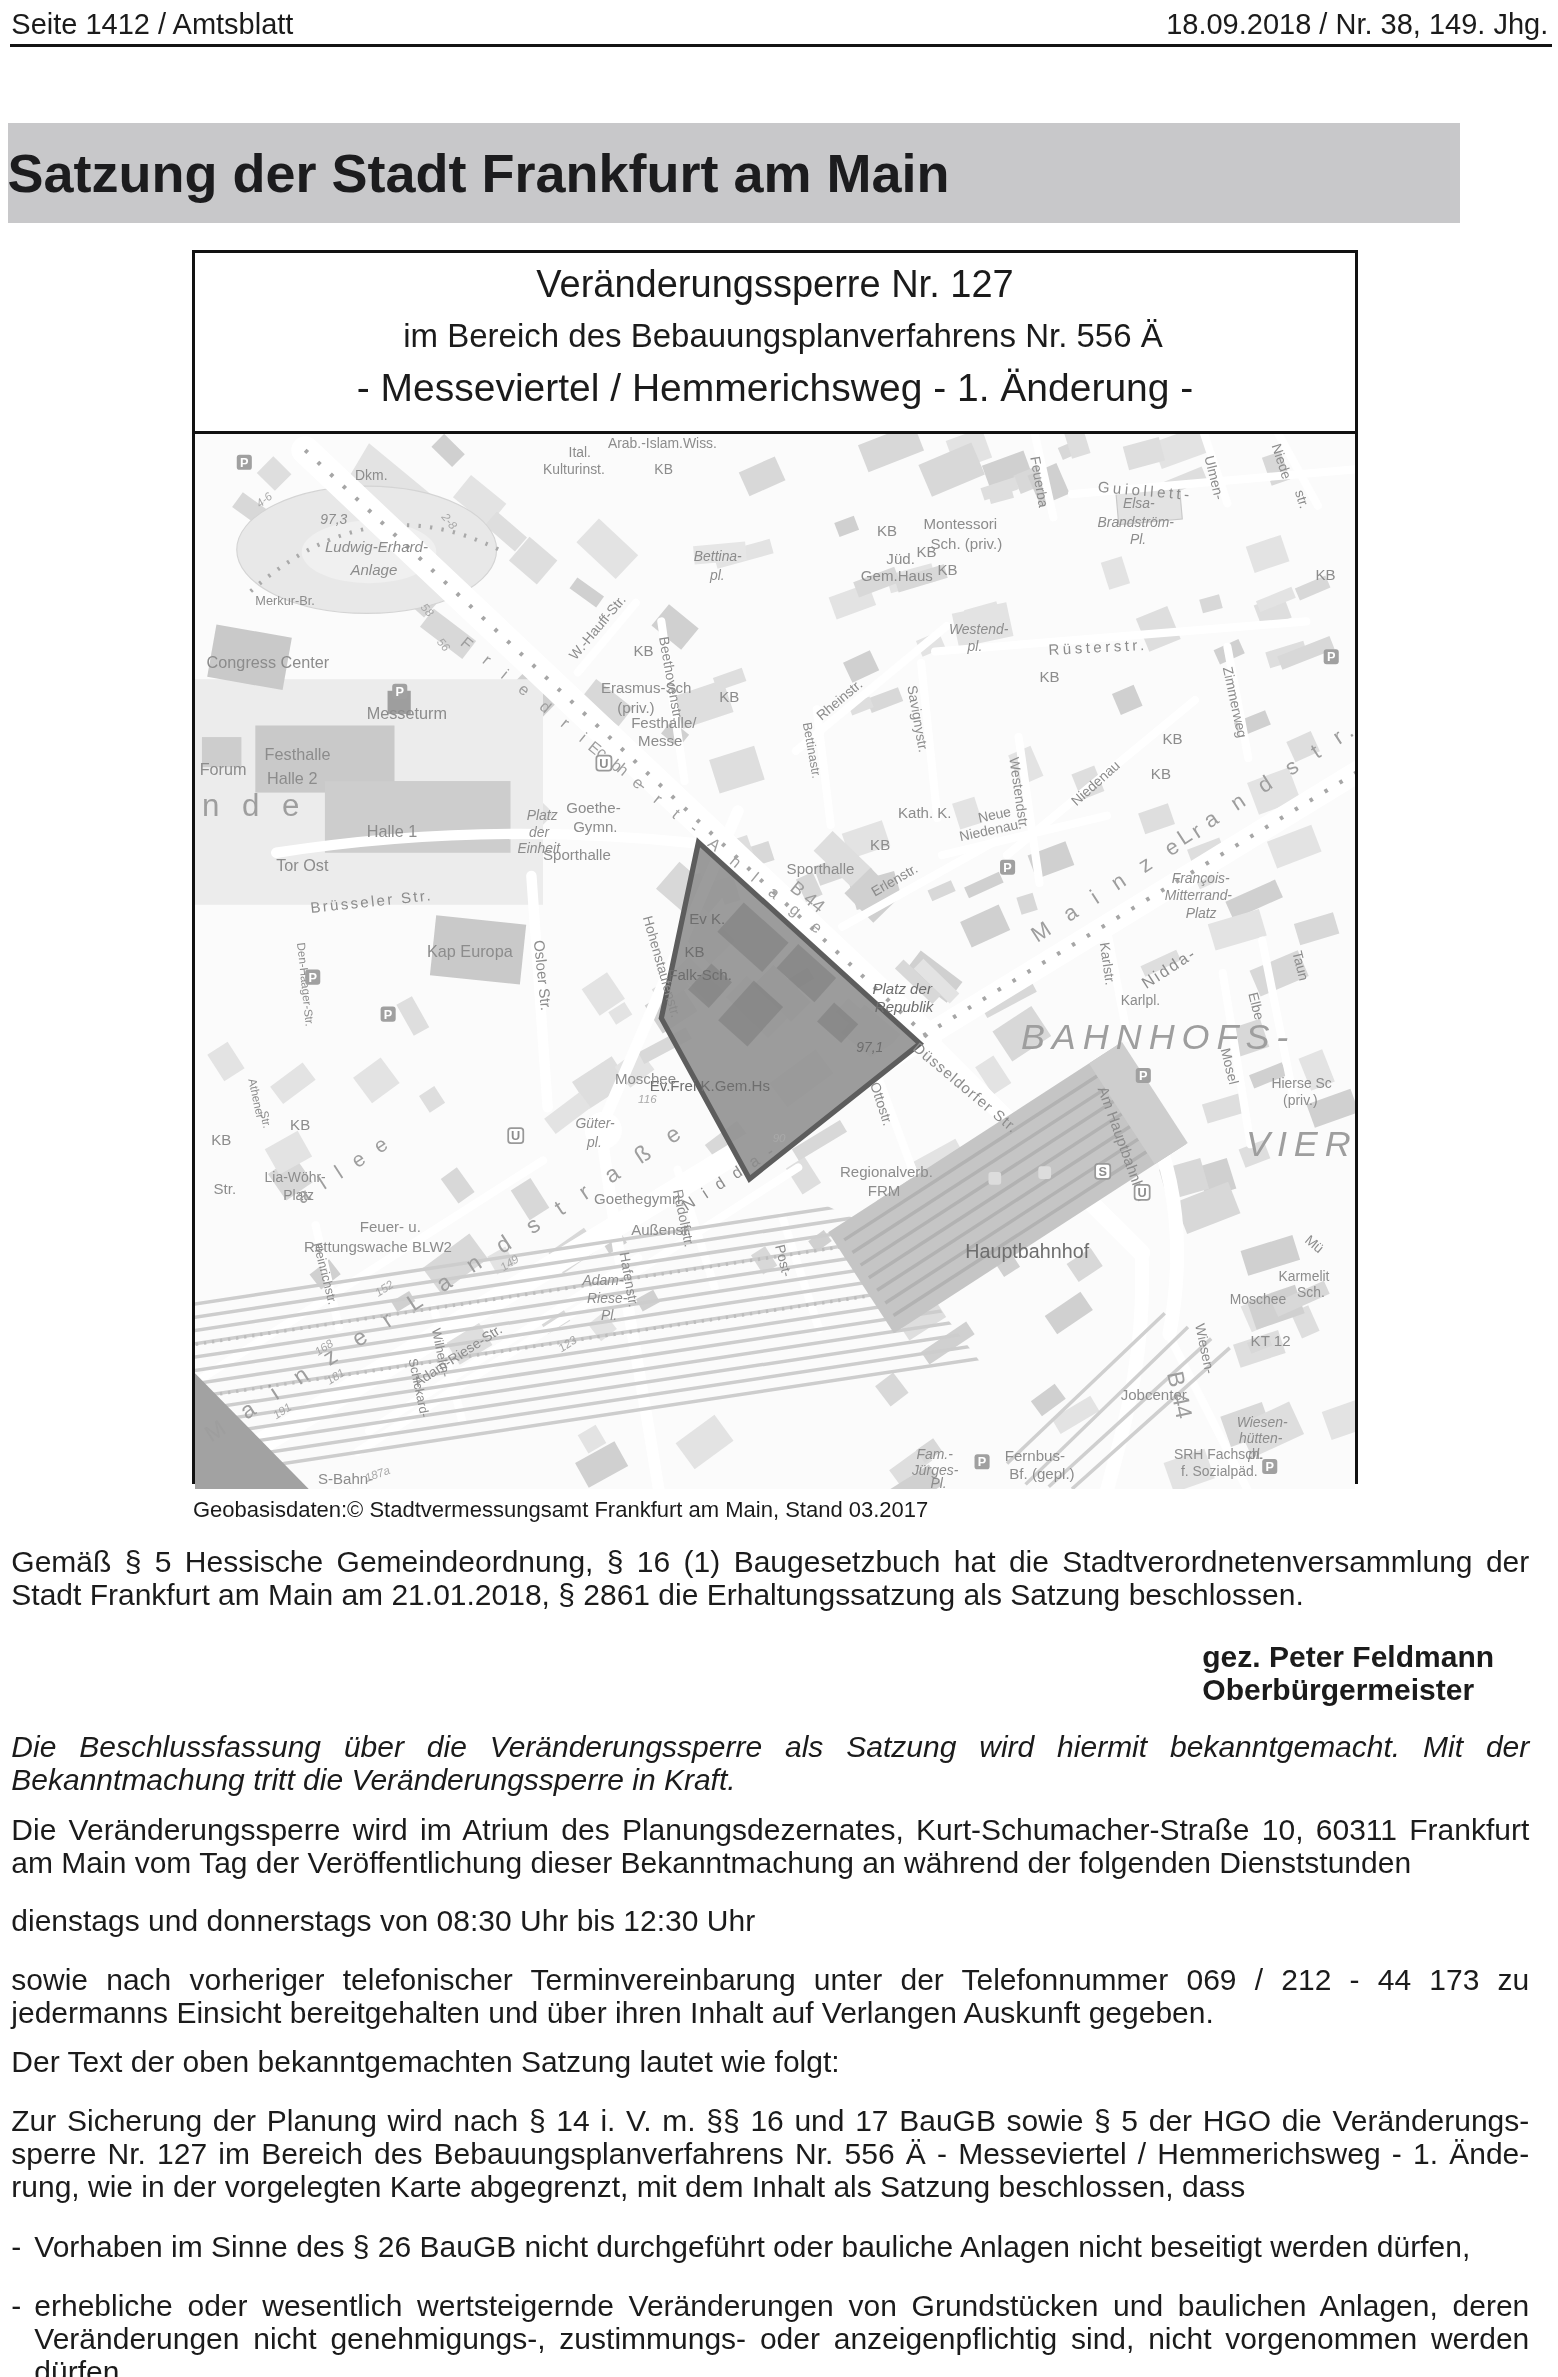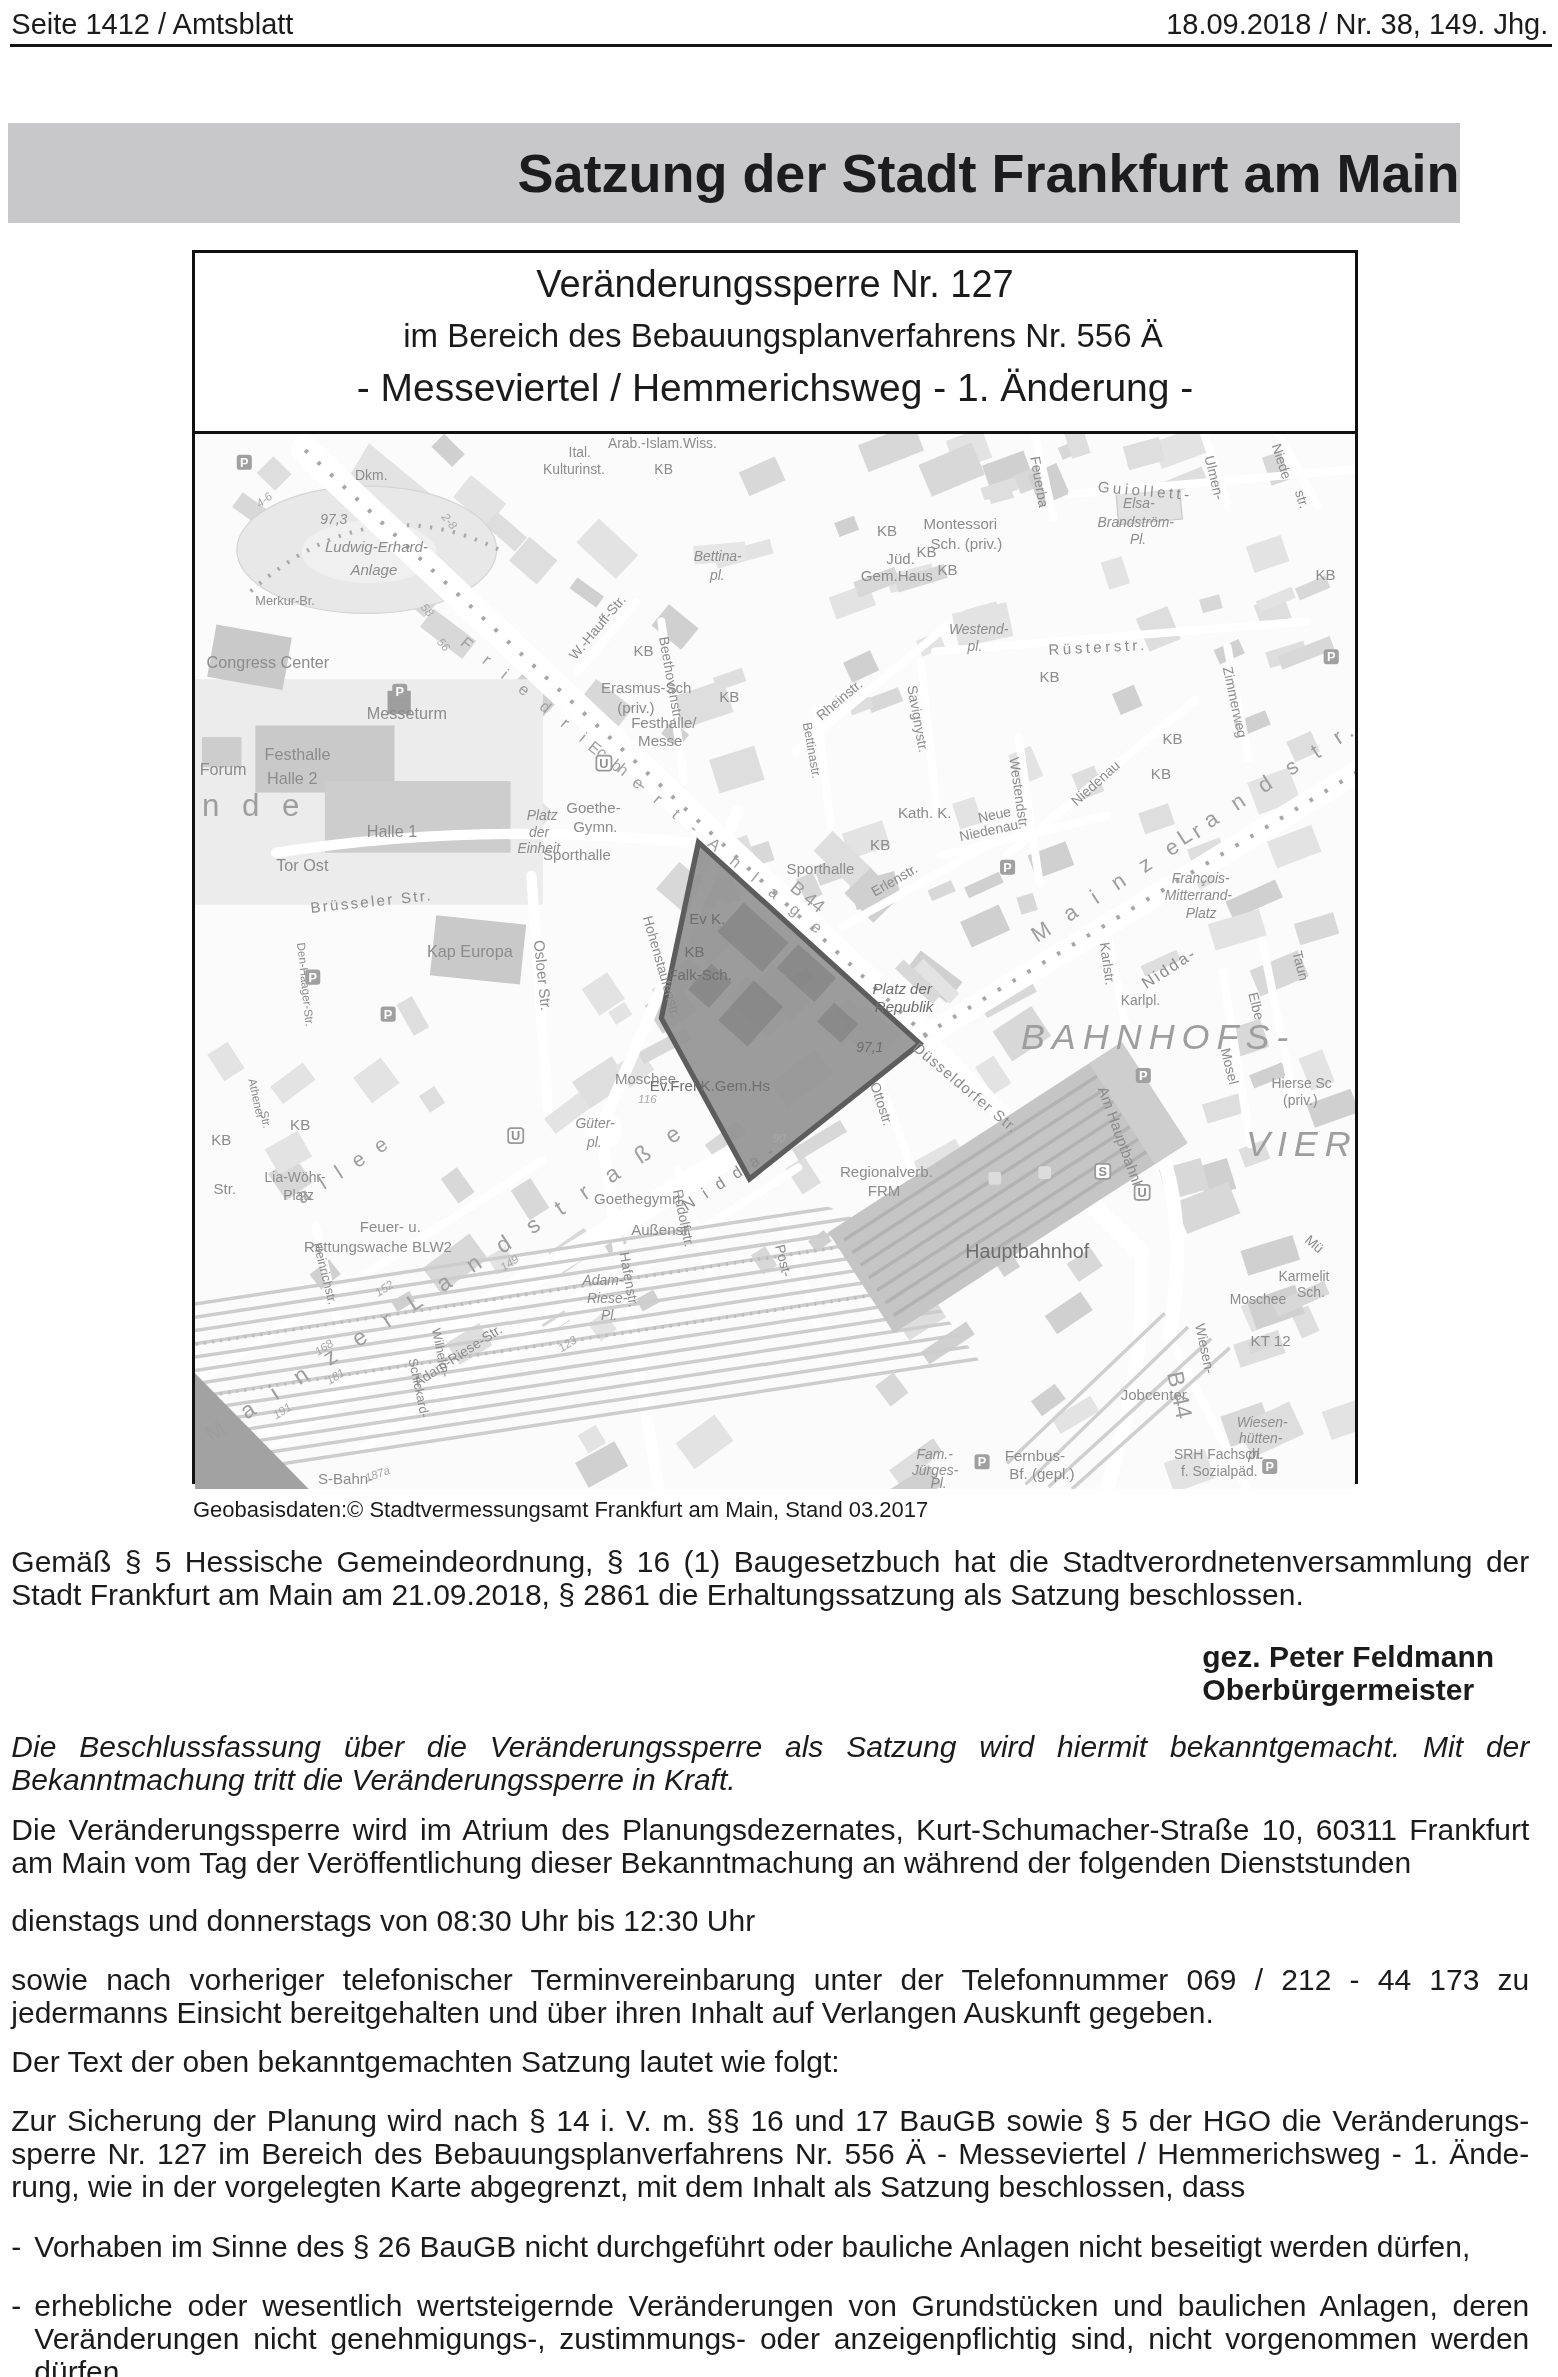--- a/index.html
+++ b/index.html
@@ -5,21 +5,21 @@
 <style>
   html,body{margin:0;padding:0;background:#ffffff;}
   .page{position:relative;width:1558px;height:2377px;background:#ffffff;overflow:hidden;
         font-family:"Liberation Sans",sans-serif;color:#1b1b1b;}
   
   .hdr{position:absolute;left:11.3px;top:7.5px;width:1537px;display:flex;justify-content:space-between;
        font-size:29px;line-height:33px;}
   .hdr-rule{position:absolute;left:9.8px;top:44px;width:1542px;height:3px;background:#141414;}
   
   .banner{position:absolute;left:7.5px;top:123px;width:1452px;height:100px;background:#c8c8ca;
-          display:flex;align-items:center;justify-content:flex-end;}
+          display:flex;align-items:center;justify-content:flex-start;}
   .banner h1{margin:0;font-size:54px;font-weight:bold;color:#1c1c1e;letter-spacing:0px;}
   
   .mapbox{position:absolute;left:192px;top:250px;width:1160px;height:1228px;border:3px solid #111;background:#fff;}
   .mapbox-titles{height:170px;text-align:center;}
   .mt1{font-size:38px;margin-top:8px;line-height:47px;}
   .mt2{font-size:33px;margin-top:6px;line-height:44px;padding-left:16px;}
   .mt3{font-size:39px;margin-top:7.5px;line-height:44px;}
   svg.map{display:block;width:1160px;height:1055px;border-top:3px solid #111;background:#fbfbfb;}
   .caption{position:absolute;left:193px;top:1497px;font-size:22px;line-height:25.6px;text-align:right;}
   
@@ -587,21 +587,21 @@
               <rect x="727" y="633" width="11" height="11" rx="2.5" fill="#dcdcdc"></rect>
             </g>
           </g>
       </g>
     </svg>
   </div>
 
   <div class="caption">Geobasisdaten:© Stadtvermessungsamt Frankfurt am Main, Stand 03.2017</div>
 
   <div class="bodytext">
-    <p class="p1">Gemäß § 5 Hessische Gemeindeordnung, § 16 (1) Baugesetzbuch hat die Stadtverordnetenversammlung der Stadt Frankfurt am Main am 21.09.2018, § 2861 die Erhaltungssatzung als Satzung beschlossen.</p>
+    <p class="p1">Gemäß § 5 Hessische Gemeindeordnung, § 16 (1) Baugesetzbuch hat die Stadtverordnetenversammlung der Stadt Frankfurt am Main am 21.01.2018, § 2861 die Erhaltungssatzung als Satzung beschlossen.</p>
     <div class="sig">
       <div>gez. Peter Feldmann</div>
       <div>Oberbürgermeister</div>
     </div>
     <p class="p2">Die Beschlussfassung über die Veränderungssperre als Satzung wird hiermit bekanntgemacht. Mit der Bekanntmachung tritt die Veränderungssperre in Kraft.</p>
     <p class="p3">Die Veränderungssperre wird im Atrium des Planungsdezernates, Kurt-Schumacher-Straße 10, 60311 Frank­furt am Main vom Tag der Veröffentlichung dieser Bekanntmachung an während der folgenden Dienststunden</p>
     <p class="p4">dienstags und donnerstags von 08:30 Uhr bis 12:30 Uhr</p>
     <p class="p5">sowie nach vorheriger telefonischer Terminvereinbarung unter der Telefonnummer 069 / 212 - 44 173 zu jedermanns Einsicht bereitgehalten und über ihren Inhalt auf Verlangen Auskunft gegeben.</p>
     <p class="p6">Der Text der oben bekanntgemachten Satzung lautet wie folgt:</p>
     <p class="p7">Zur Sicherung der Planung wird nach § 14 i. V. m. §§ 16 und 17 BauGB sowie § 5 der HGO die Veränderungs­sperre Nr. 127 im Bereich des Bebauungsplanverfahrens Nr. 556 Ä - Messeviertel / Hemmerichsweg - 1. Ände­rung, wie in der vorgelegten Karte abgegrenzt, mit dem Inhalt als Satzung beschlossen, dass</p>

